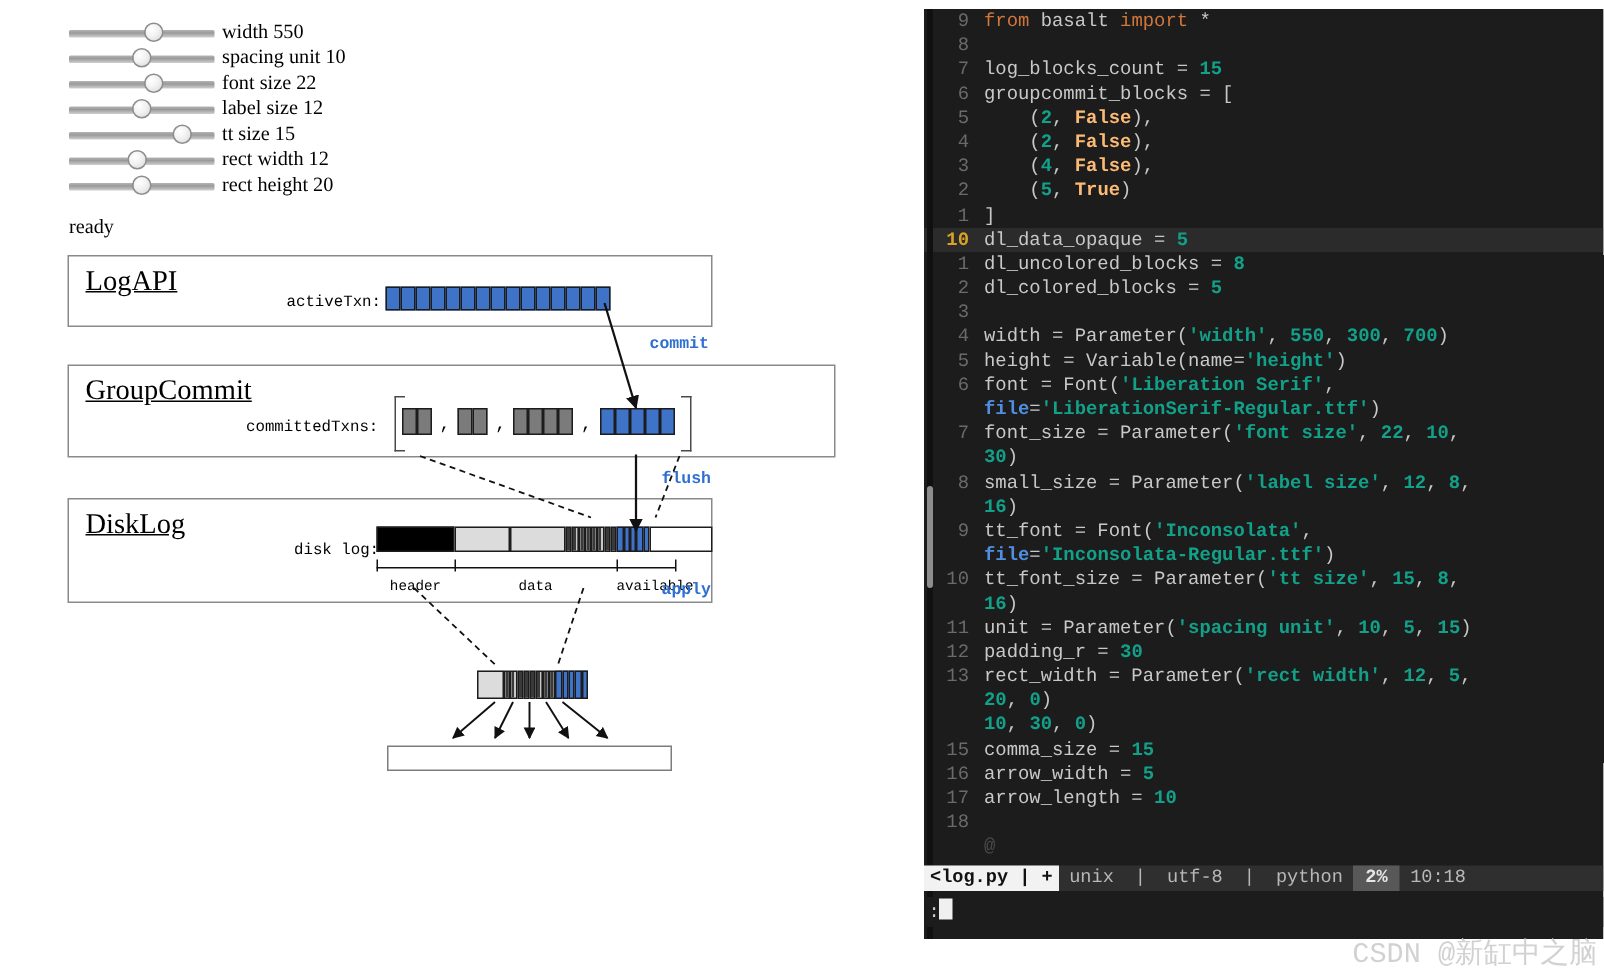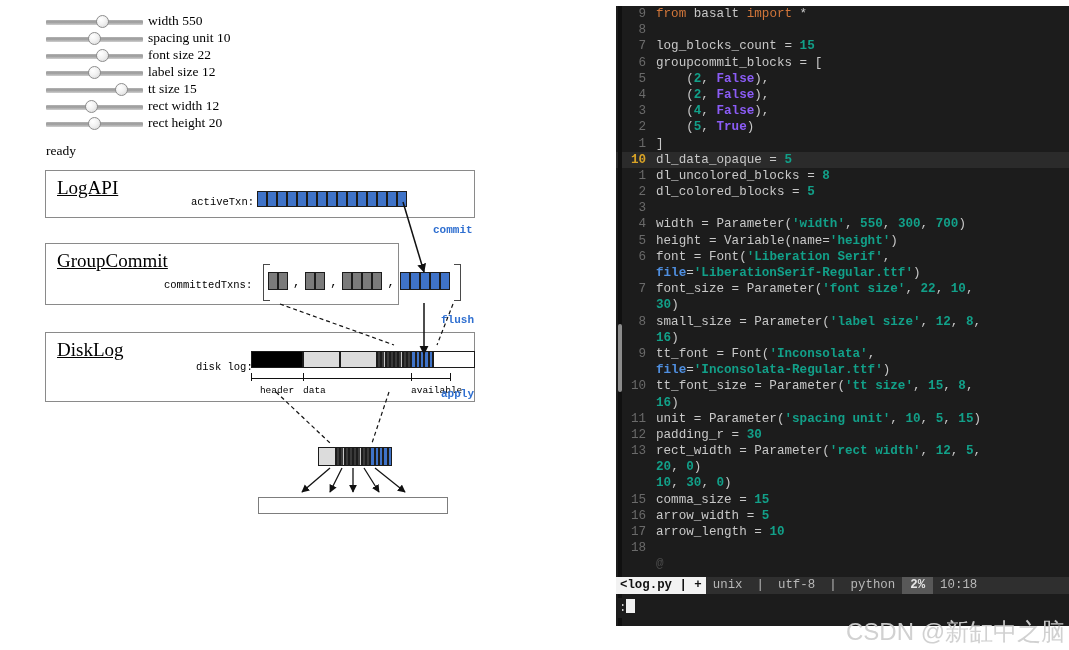--- a/index.html
+++ b/index.html
@@ -55,40 +55,40 @@
   #editor-body{position:absolute;left:0;top:0;right:0;bottom:32px;background:#1c1c1c;}
   .code-line{position:relative;height:16.2px;line-height:16.2px;
     font-family:"Liberation Mono", monospace;font-size:12.6px;white-space:pre;}
   .code-line.cur{background:#2b2b2b;}
   .lnum{position:absolute;left:0;width:30px;text-align:right;color:#6a6a6a;}
   .lnum.cur{color:#d8a326;font-weight:bold;}
   .ctext{position:absolute;left:40px;color:#c8c8c8;}
   .kw{color:#d2763a;text-align:right;}
   .num{color:#12a089;font-weight:bold;}
   .str{color:#12a089;font-weight:bold;}
-  .bool{color:#8b5cf6;font-weight:bold;}
+  .bool{color:#fdba74;font-weight:bold;}
   .kwarg{color:#4f8fe0;font-weight:bold;}
   .at{color:#4a4a4a;}
 
   #scrollbar{position:absolute;left:2px;top:0;width:4px;height:620px;background:#101010;}
   #scroll-thumb{position:absolute;left:0;width:4px;background:#8d8d8d;border-radius:2px;}
 
   
   #statusbar{position:absolute;left:0;bottom:32px;width:453px;height:17px;background:#2f2f2f;
     font-family:"Liberation Mono", monospace;font-size:12.4px;line-height:17px;color:#b8b8b8;
     display:flex;align-items:center;}
   #sb-file{background:#f2f2f2;color:#111;font-weight:bold;padding:0 4px;height:17px;}
   .sb-seg{padding:0 7px;}
   #sb-pct{background:#585858;color:#e6e6e6;padding:0 8px;font-weight:bold;}
   #cmdline{position:absolute;left:0;bottom:8px;width:453px;height:20px;background:#1c1c1c;
     font-family:"Liberation Mono", monospace;font-size:12.4px;color:#cccccc;line-height:20px;padding-left:3px;}
   #cursor-blk{display:inline-block;width:9px;height:14px;background:#f0f0f0;vertical-align:-2px;}
 
-  #watermark{position:absolute;right:4px;bottom:2px;font-family:Liberation Sans, sans-serif;
-    font-size:24px;color:#cfcfcf;opacity:.95;white-space:nowrap;}
+  #watermark{position:absolute;right:4px;bottom:2px;font-family:Liberation Mono, monospace;
+    font-size:19px;color:#cfcfcf;opacity:.95;white-space:nowrap;}
 </style>
 </head>
 <body>
 
 <div id="left-pane">
 
   <div id="sliders">
       <div class="slider-row">
         <div class="slider-track"></div>
         <div class="slider-knob" style="left: 50.4px;"></div>
@@ -145,21 +145,21 @@
       <div class="blk blk-blue" style="width: 10px; height: 16px;"></div>
       <div class="blk blk-blue" style="width: 10px; height: 16px;"></div>
       <div class="blk blk-blue" style="width: 10px; height: 16px;"></div>
       <div class="blk blk-blue" style="width: 10px; height: 16px;"></div>
       <div class="blk blk-blue" style="width: 10px; height: 16px;"></div>
       <div class="blk blk-blue" style="width: 10px; height: 16px;"></div>
     </div>
 
   <div class="edge-label" style="left:433px;top:224px;">commit</div>
 
-  <div class="dbox" style="top:243px;width:354px;height:62px;">
+  <div class="dbox" style="top:243px;width:512px;height:62px;">
     <div class="dbox-title">GroupCommit</div>
     <div class="mono-label" style="left:118px;top:35px;">committedTxns:</div>
   </div>
   <div class="bracket" style="left:263px;top:264px;width:7px;height:37px;border-right:none;"></div>
   <div class="bracket" style="left:454px;top:264px;width:7px;height:37px;border-left:none;"></div>
   <div id="gc-groups" style="position:absolute;left:268px;top:272px;display:flex;align-items:center;">
       <div style="display: flex;">
         <div class="blk blk-gray" style="width: 10px; height: 18px;"></div>
         <div class="blk blk-gray" style="width: 10px; height: 18px;"></div>
       </div>
@@ -210,21 +210,21 @@
       <div class="blk blk-blue" style="width: 4.3px; height: 17px;"></div>
       <div class="blk blk-white" style="width: 42px; height: 17px;"></div>
     </div>
   <div id="dl-ticks">
       <div style="position: absolute; left: 251px; top: 378px; width: 199px; height: 1.4px; background: rgb(17, 17, 17);"></div>
       <div style="position: absolute; left: 251px; top: 373px; width: 1.4px; height: 8px; background: rgb(17, 17, 17);"></div>
       <div style="position: absolute; left: 303px; top: 373px; width: 1.4px; height: 8px; background: rgb(17, 17, 17);"></div>
       <div style="position: absolute; left: 411px; top: 373px; width: 1.4px; height: 8px; background: rgb(17, 17, 17);"></div>
       <div style="position: absolute; left: 450px; top: 373px; width: 1.4px; height: 8px; background: rgb(17, 17, 17);"></div>
       <div class="mono-label" style="position: absolute; left: 251px; top: 385px; width: 52px; text-align: center; font-size: 9.5px;">header</div>
-      <div class="mono-label" style="position: absolute; left: 303px; top: 385px; width: 108px; font-size: 9.5px;">data</div>
+      <div class="mono-label" style="position: absolute; left: 303px; top: 385px; width: 108px; text-align: center; font-size: 9.5px;">data</div>
       <div class="mono-label" style="position: absolute; left: 411px; top: 385px; width: 39px; text-align: center; font-size: 9.5px;">available</div>
     </div>
 
   <div class="edge-label" style="left:441px;top:388px;">apply</div>
 
   <div class="strip" style="left:318px;top:447px;">
       <div class="blk blk-lgray" style="width: 18px; height: 19px;"></div>
       <div class="blk blk-stripe" style="width: 4.3px; height: 19px;"></div>
       <div class="blk blk-stripe" style="width: 4.3px; height: 19px;"></div>
       <div class="blk blk-stripe" style="width: 4.3px; height: 19px;"></div>

